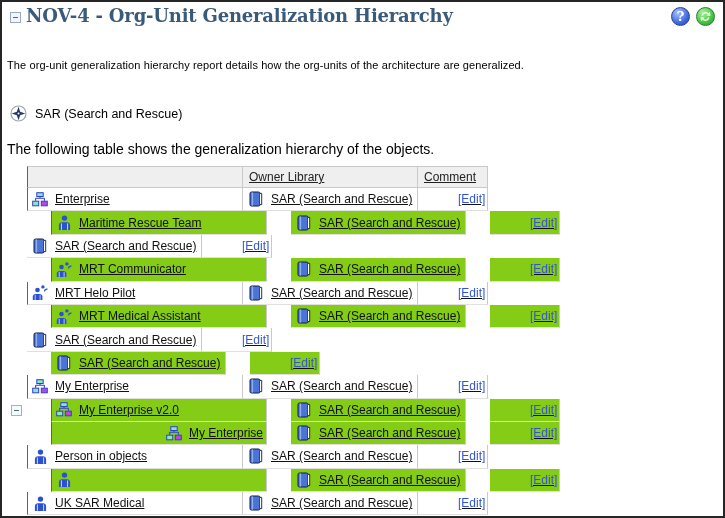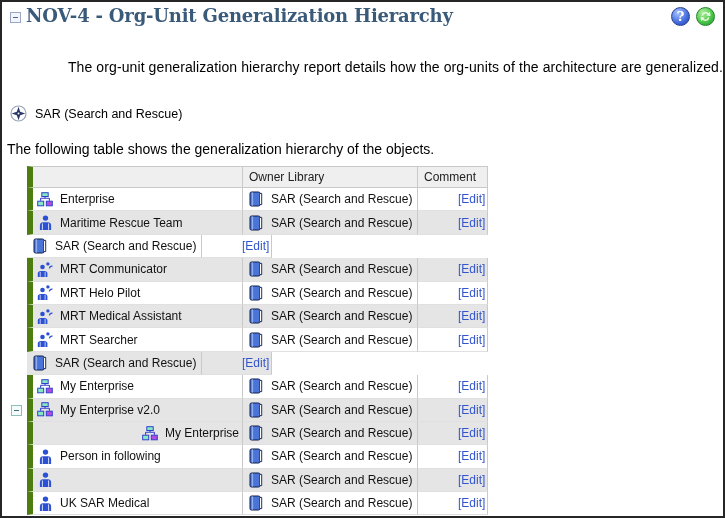--- a/index.html
+++ b/index.html
@@ -4,21 +4,20 @@
 <style>
   html,body{margin:0;padding:0;background:#fff;}
   #page{
     position:relative;
     width:725px;height:518px;
     box-sizing:border-box;
     border:2px solid #262626;
     background:#fff;
     font-family:"Liberation Sans",sans-serif;
     overflow:hidden;
-    text-align:right;
   }
   
   .hdr-minus{
     position:absolute;left:8px;top:10px;width:11px;height:11px;
     box-sizing:border-box;border:1px solid #9aa8c6;background:#f2f5fb;
     background-image:linear-gradient(#51678a,#51678a);
     background-repeat:no-repeat;background-size:5px 1px;background-position:center;
     cursor:pointer;
   }
   .page-title{
@@ -38,49 +37,49 @@
   }
   #help-btn .qmark{color:#fff;font-weight:bold;font-size:13px;line-height:1;font-family:"DejaVu Serif",serif;}
   #refresh-btn{
     right:8px;
     background:radial-gradient(circle at 35% 28%, #b0f0a0 0%, #4cc84a 55%, #1d9428 100%);
     border:1px solid #23802a;box-sizing:border-box;
   }
   
   .intro{
     position:absolute;left:5px;top:57px;width:716px;
-    font-size:14px;color:#000;letter-spacing:0.1px;
+    font-size:11px;color:#000;letter-spacing:0.1px;
   }
   .scope-row{
     position:absolute;left:8px;top:103px;display:flex;align-items:center;gap:8px;
     font-size:12.5px;color:#000;
   }
   .caption{
     position:absolute;left:5px;top:139px;
     font-size:14px;color:#000;
   }
   
   #gtable{position:absolute;left:8px;top:164px;font-size:12px;color:#111;}
   .trow{display:flex;height:23.4px;}
   .trow.head{height:22px;}
   .gutter{
     width:17px;flex:0 0 17px;display:flex;align-items:center;justify-content:flex-start;
     background:#fff;
   }
   .cell{
     box-sizing:border-box;display:flex;align-items:center;
     border-right:1px solid #c9c9c9;border-bottom:1px solid #e0e0e0;
-    background:#fff;overflow:hidden;white-space:nowrap;
-  }
-  .name-cell{width:216px;flex:0 0 216px;border-left:6px solid #4d7c0f;padding-left:3px;gap:6px;}
+    background:#fff;overflow:hidden;white-space:nowrap;text-decoration:underline;
+  }
+  .name-cell{width:216px;flex:0 0 216px;border-left:1px solid #4d7c0f;padding-left:3px;gap:6px;}
   .owner-cell{width:175px;flex:0 0 175px;padding-left:4px;gap:6px;}
   .comment-cell{width:70px;flex:0 0 70px;padding-left:4px;}
   .trow.head .cell{background:#efefef;border-top:1px solid #c9c9c9;border-bottom:1px solid #c9c9c9;color:#222;}
   .trow.head .owner-cell,.trow.head .comment-cell{padding-left:6px;}
-  .trow.shaded .cell{background:#e5e5e5;}
+  .trow.shaded .cell{background:#84cc16;margin-left:24px;}
   .trow.indent .name-cell{justify-content:flex-end;padding-right:3px;}
   .row-icon{display:inline-flex;align-items:center;justify-content:center;width:18px;flex:0 0 18px;}
   .edit-link{color:#3355cc;cursor:pointer;text-decoration:none;padding-left:36px;}
   .minusbox{
     width:11px;height:11px;box-sizing:border-box;margin-left:1px;
     border:1px solid #8fbdbd;background:#f3fafa;
     background-image:linear-gradient(#4a6a7a,#4a6a7a);
     background-repeat:no-repeat;background-size:5px 1px;background-position:center;
     cursor:pointer;
   }
@@ -298,32 +297,20 @@
     </div>
     <div class="cell comment-cell">
       <a class="edit-link">[Edit]</a>
     </div>
   </div>
 
   <div class="trow">
     <div class="gutter">
       
     </div>
-    <div class="cell name-cell">
-      <span class="row-icon type-icon">
-              <svg width="16" height="15" viewBox="0 0 16 15">
-                <circle cx="10.9" cy="1.9" r="1.7" fill="#2b50d4"></circle>
-                <path d="M12.4 6.4 c.3-1.7 1.5-2.5 3.1-2.3" stroke="#2b50d4" stroke-width="1.2" fill="none"></path>
-                <circle cx="5.5" cy="5" r="2.3" fill="#2b50d4"></circle>
-                <path d="M0.8 15 v-3.4 c0-1.7 1.2-2.7 2.8-2.7 h4 c1.6 0 2.8 1 2.8 2.7 V15 z" fill="#2b50d4"></path>
-                <path d="M3.2 9.9 v5 M8.1 9.9 v5" stroke="#ffffff" stroke-width="0.7"></path>
-              </svg>
-            </span>
-      <span class="row-label">MRT Searcher</span>
-    </div>
     <div class="cell owner-cell">
       <span class="row-icon">
         <svg width="14" height="16" viewBox="0 0 14 16">
           <rect x="1" y="1" width="10" height="14" rx="1.5" fill="#4a74d8" stroke="#111c45"></rect>
           <path d="M11 2.4 h1.7 v11.2 H11" fill="#ffffff" stroke="#111c45" stroke-width="0.9"></path>
           <rect x="2.7" y="1.4" width="1.4" height="13.2" fill="#8fb0f0"></rect>
         </svg>
       </span>
       <span class="row-label">SAR (Search and Rescue)</span>
     </div>
@@ -446,21 +433,21 @@
       
     </div>
     <div class="cell name-cell">
       <span class="row-icon type-icon">
               <svg width="13" height="15" viewBox="0 0 13 15">
                 <circle cx="6.5" cy="3.1" r="2.7" fill="#2b50d4"></circle>
                 <path d="M0.9 15 v-4.5 c0-2 1.4-3.2 3.2-3.2 h4.8 c1.8 0 3.2 1.2 3.2 3.2 V15 z" fill="#2b50d4"></path>
                 <path d="M3.4 8.4 v6.4 M9.6 8.4 v6.4" stroke="#ffffff" stroke-width="0.8"></path>
               </svg>
             </span>
-      <span class="row-label">Person in following</span>
+      <span class="row-label">Person in objects</span>
     </div>
     <div class="cell owner-cell">
       <span class="row-icon">
         <svg width="14" height="16" viewBox="0 0 14 16">
           <rect x="1" y="1" width="10" height="14" rx="1.5" fill="#4a74d8" stroke="#111c45"></rect>
           <path d="M11 2.4 h1.7 v11.2 H11" fill="#ffffff" stroke="#111c45" stroke-width="0.9"></path>
           <rect x="2.7" y="1.4" width="1.4" height="13.2" fill="#8fb0f0"></rect>
         </svg>
       </span>
       <span class="row-label">SAR (Search and Rescue)</span>

